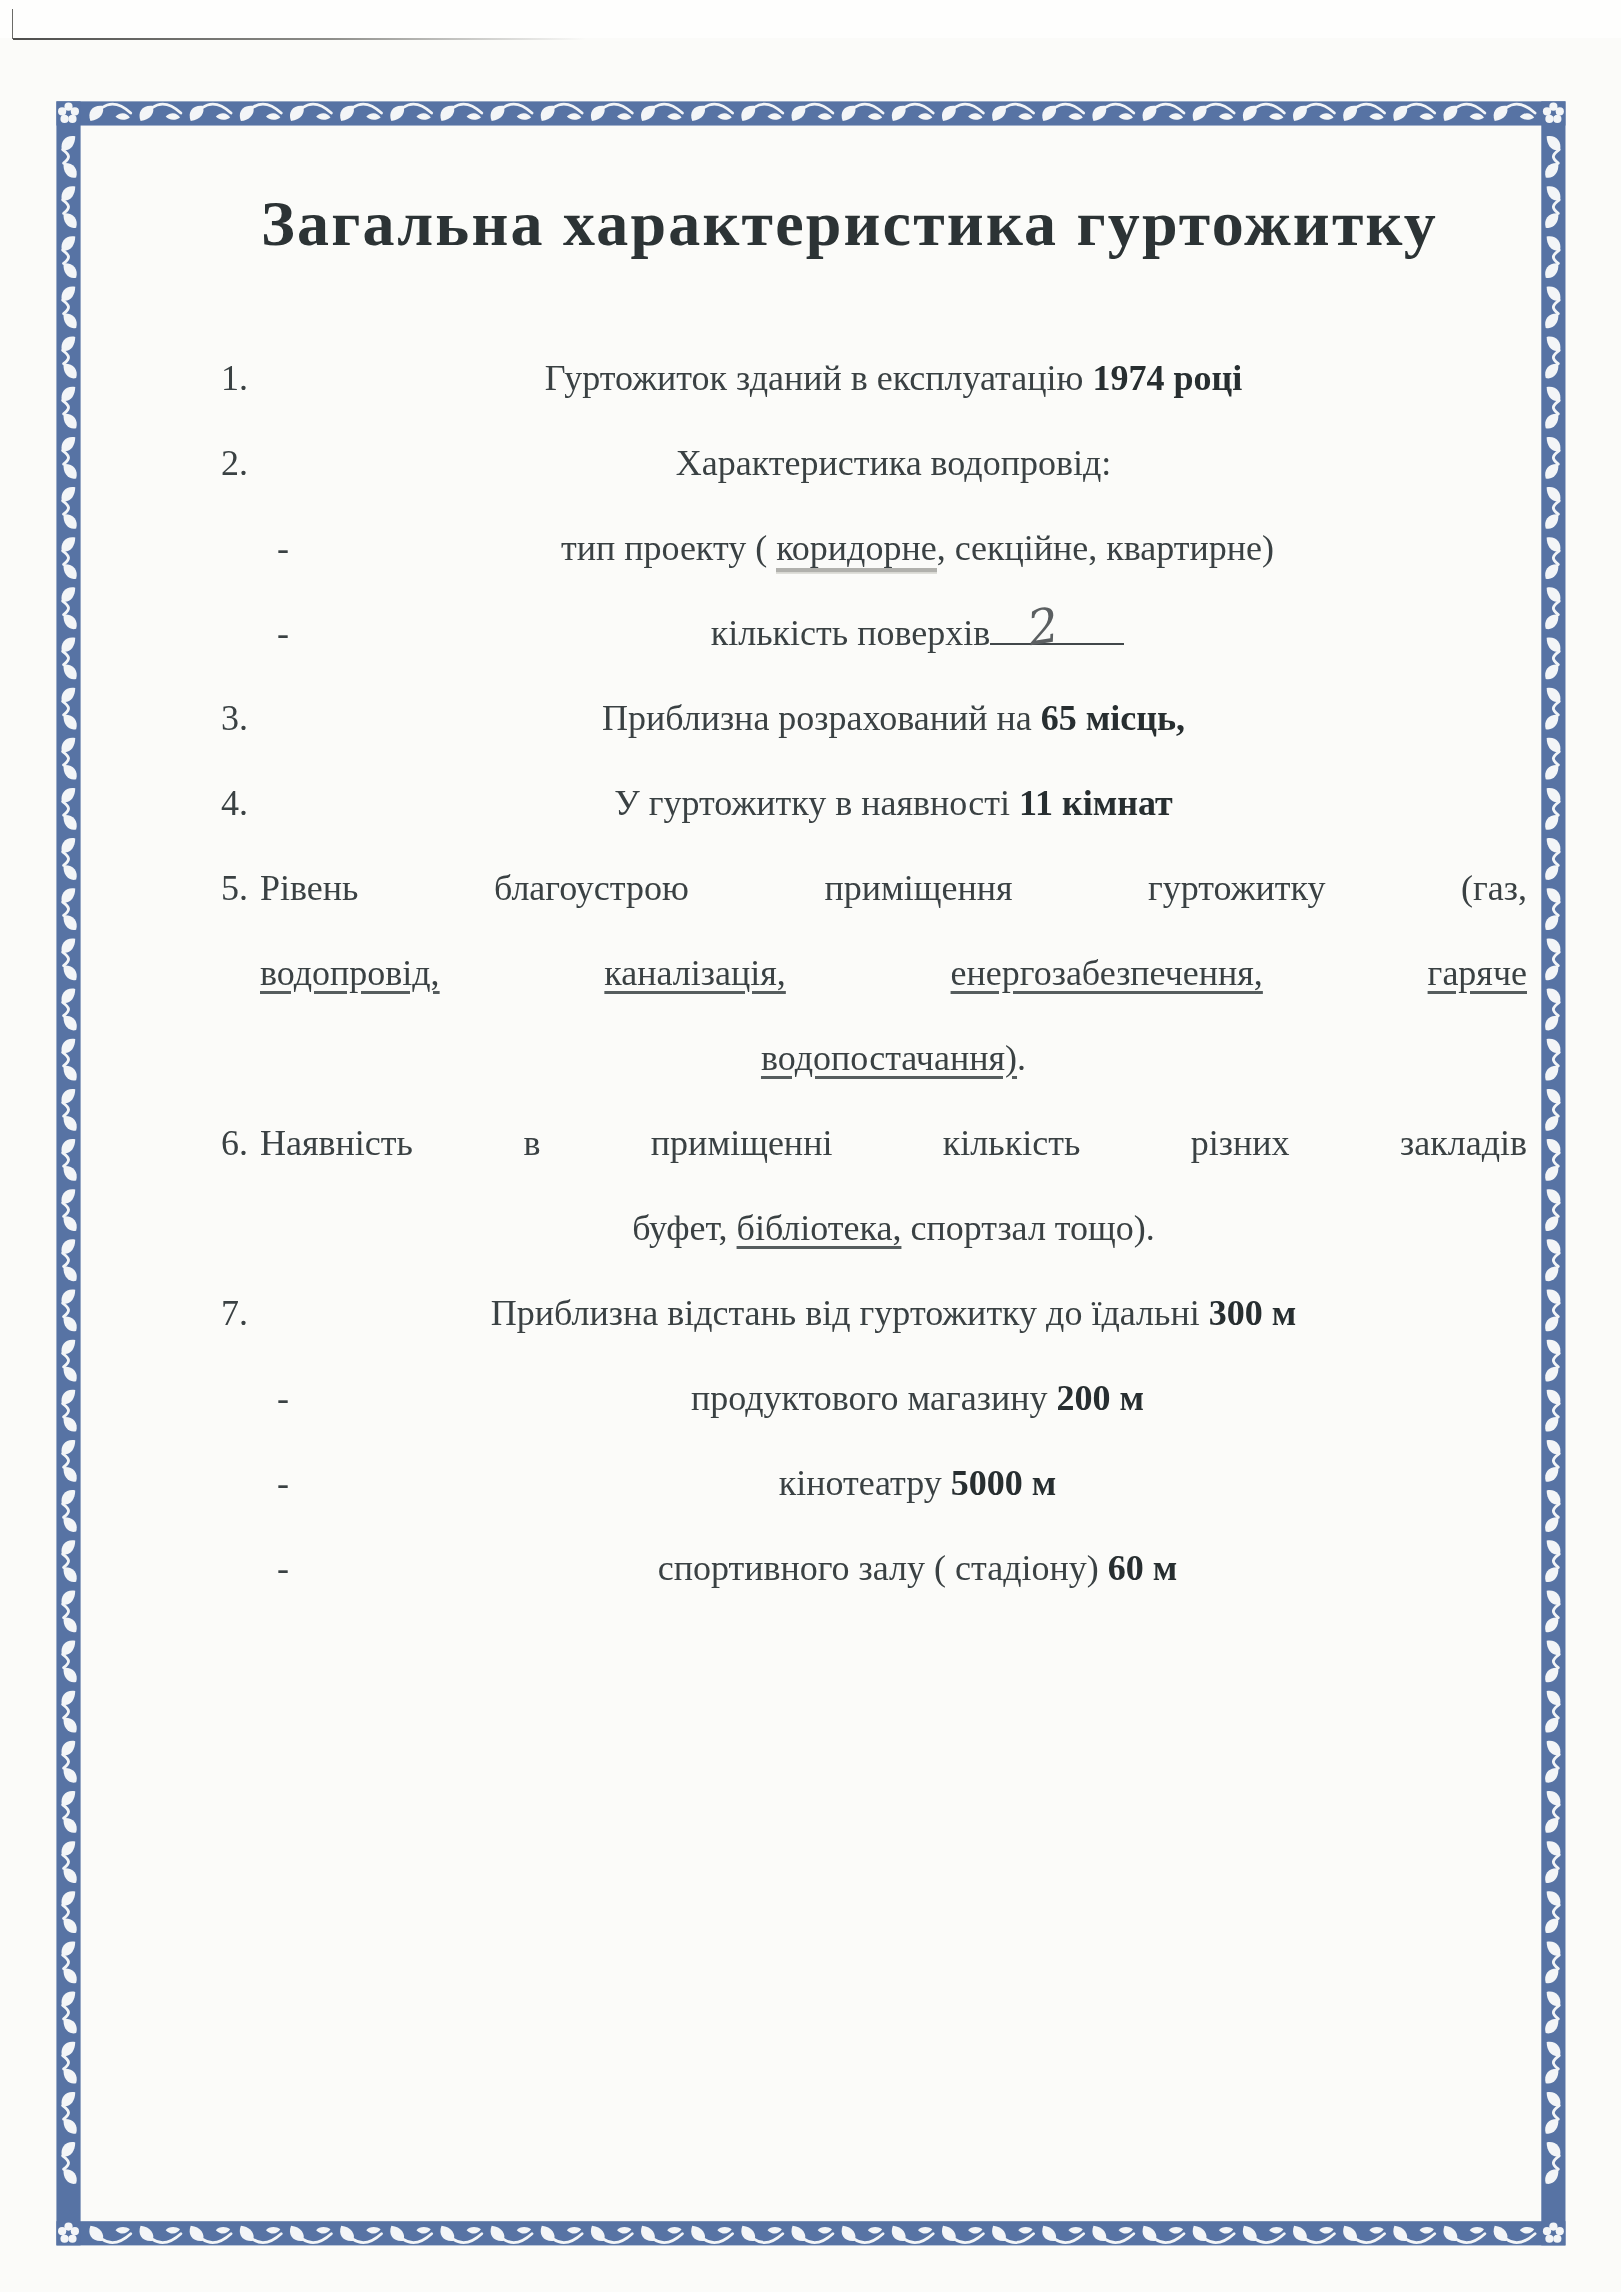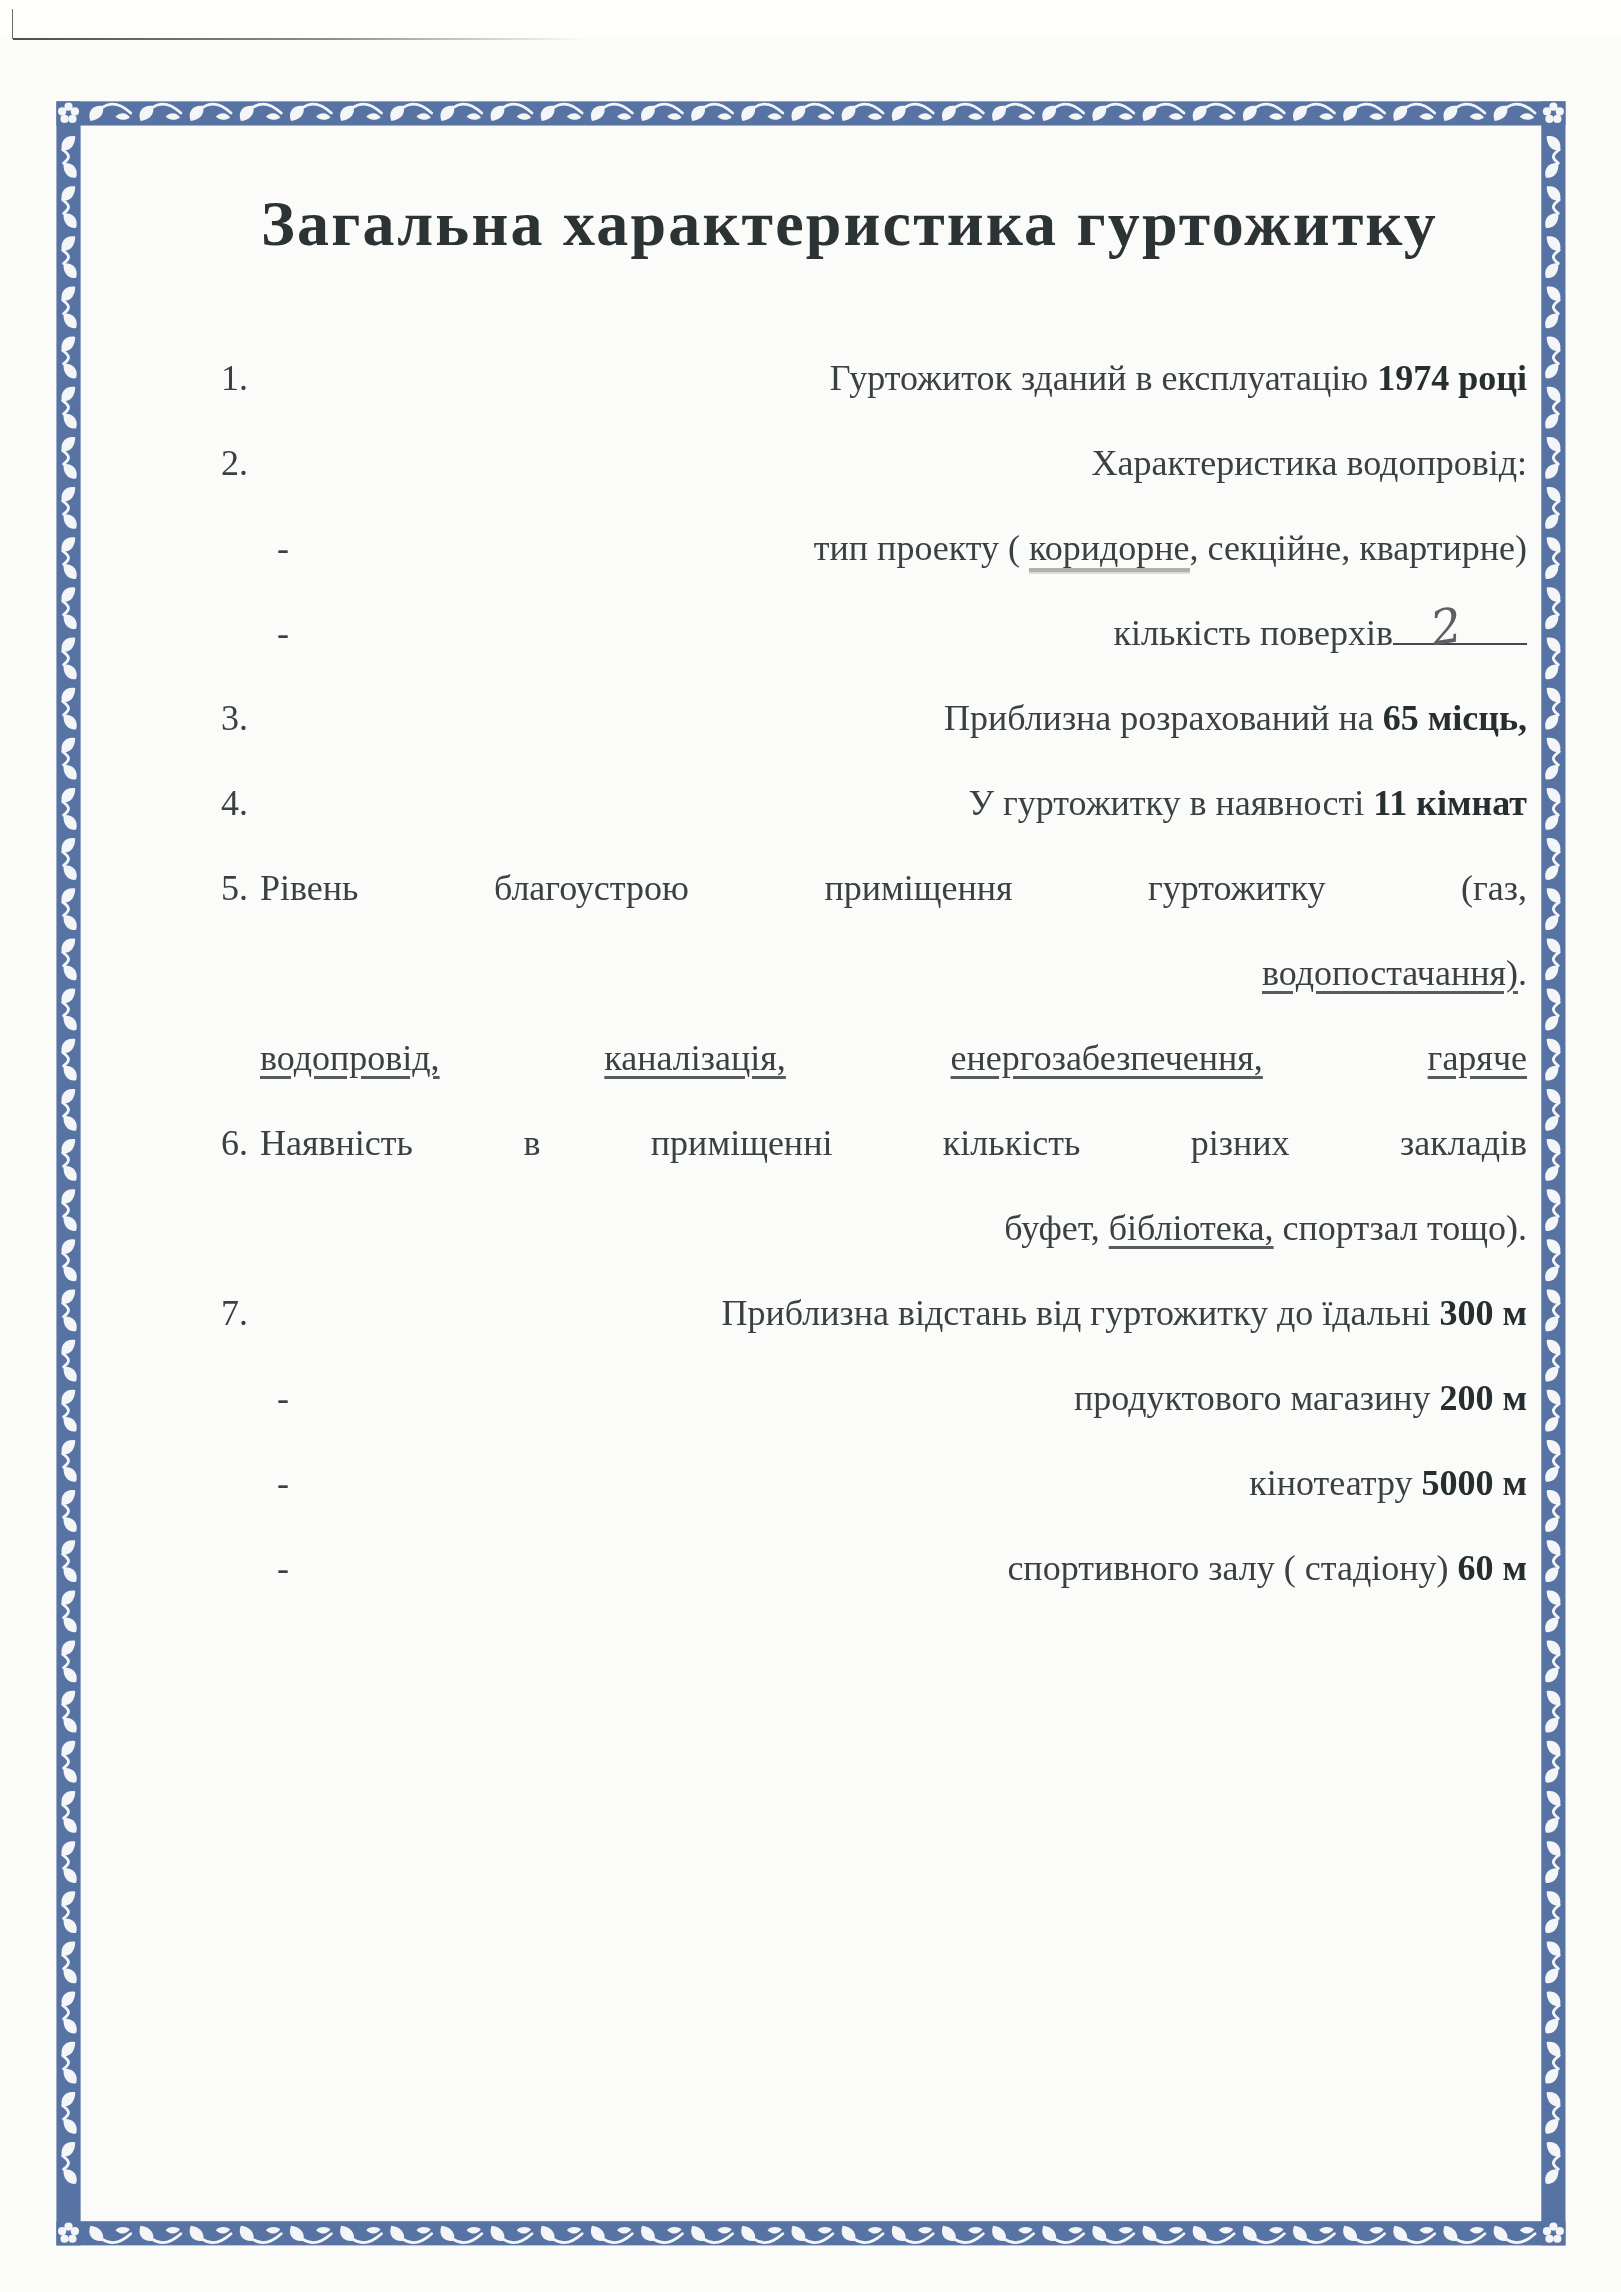--- a/index.html
+++ b/index.html
@@ -18,21 +18,21 @@
 
   .content{position:absolute;left:221px;top:170px;width:1306px;color:var(--ink,#3a4143);}
   .title{font-weight:bold;font-size:64px;line-height:67px;letter-spacing:2.2px;
          text-align:center;margin:19.7px 49px 0 0;color:#2c3335;}
   .lines{margin-top:79px;font-size:36px;}
   .line{display:flex;line-height:85px;white-space:pre-wrap;}
   .line .marker{flex:0 0 39px;}
   .line.sub,.line.sub7{margin-left:56px;}
   .line.sub .marker,.line.sub7 .marker{flex:0 0 31px;}
   .line.cont .marker{flex:0 0 39px;}
-  .line .body{flex:1;text-align:right;}
+  .line .body{flex:1;text-align:center;}
   .line.justify .body{text-align:justify;text-align-last:justify;}
   .seg-b{font-weight:bold;color:#272e30;}
   .seg-u{text-decoration-line:underline;text-decoration-thickness:2.7px;
          text-underline-offset:6.3px;text-decoration-color:#565d5e;}
   .seg-hu{border-bottom:4.5px solid #b1b1ad;box-shadow:0 1.8px 0 #d8d8d3;}
   .seg-blank{display:inline-block;width:134px;border-bottom:2.7px solid #41474a;
          position:relative;vertical-align:baseline;height:36px;}
   .hw{position:absolute;left:38px;bottom:-7.2px;font-family:"DejaVu Serif",serif;
       font-style:italic;font-size:48px;line-height:48px;color:#5b5f61;
       transform:rotate(-9deg);}
@@ -222,22 +222,22 @@
   <div class="content">
     <div class="title">Загальна характеристика гуртожитку</div>
     <div class="lines">
         <div class="line num"><span class="marker">1.</span><span class="body"><span class="seg-n">Гуртожиток зданий в експлуатацію </span><span class="seg-b">1974 році</span></span></div>
         <div class="line num"><span class="marker">2.</span><span class="body"><span class="seg-n">Характеристика водопровід:</span></span></div>
         <div class="line sub"><span class="marker">-</span><span class="body"><span class="seg-n">тип проекту ( </span><span class="seg-hu">коридорне</span><span class="seg-n">, секційне, квартирне)</span></span></div>
         <div class="line sub"><span class="marker">-</span><span class="body"><span class="seg-n">кількість поверхів</span><span class="seg-blank"><span class="hw">2</span></span></span></div>
         <div class="line num"><span class="marker">3.</span><span class="body"><span class="seg-n">Приблизна розрахований на </span><span class="seg-b">65 місць,</span></span></div>
         <div class="line num"><span class="marker">4.</span><span class="body"><span class="seg-n">У гуртожитку в наявності </span><span class="seg-b">11 кімнат</span></span></div>
         <div class="line num justify"><span class="marker">5.</span><span class="body"><span class="seg-n">Рівень благоустрою приміщення гуртожитку (газ,</span></span></div>
+        <div class="line cont justify"><span class="marker"></span><span class="body"><span class="seg-u">водопровід,</span> <span class="seg-u">каналізація,</span> <span class="seg-u">енергозабезпечення,</span> <span class="seg-u">гаряче</span></span></div>
         <div class="line cont"><span class="marker"></span><span class="body"><span class="seg-u">водопостачання)</span><span class="seg-n">.</span></span></div>
-        <div class="line cont justify"><span class="marker"></span><span class="body"><span class="seg-u">водопровід,</span> <span class="seg-u">каналізація,</span> <span class="seg-u">енергозабезпечення,</span> <span class="seg-u">гаряче</span></span></div>
         <div class="line num justify"><span class="marker">6.</span><span class="body"><span class="seg-n">Наявність в приміщенні кількість різних закладів</span></span></div>
         <div class="line cont"><span class="marker"></span><span class="body"><span class="seg-n">буфет, </span><span class="seg-u">бібліотека,</span><span class="seg-n"> спортзал тощо).</span></span></div>
         <div class="line num"><span class="marker">7.</span><span class="body"><span class="seg-n">Приблизна відстань від гуртожитку до їдальні </span><span class="seg-b">300 м</span></span></div>
         <div class="line sub7"><span class="marker">-</span><span class="body"><span class="seg-n">продуктового магазину </span><span class="seg-b">200 м</span></span></div>
         <div class="line sub7"><span class="marker">-</span><span class="body"><span class="seg-n">кінотеатру </span><span class="seg-b">5000 м</span></span></div>
         <div class="line sub7"><span class="marker">-</span><span class="body"><span class="seg-n">спортивного залу ( стадіону) </span><span class="seg-b">60 м</span></span></div>
       </div>
   </div>
 
 </div>

